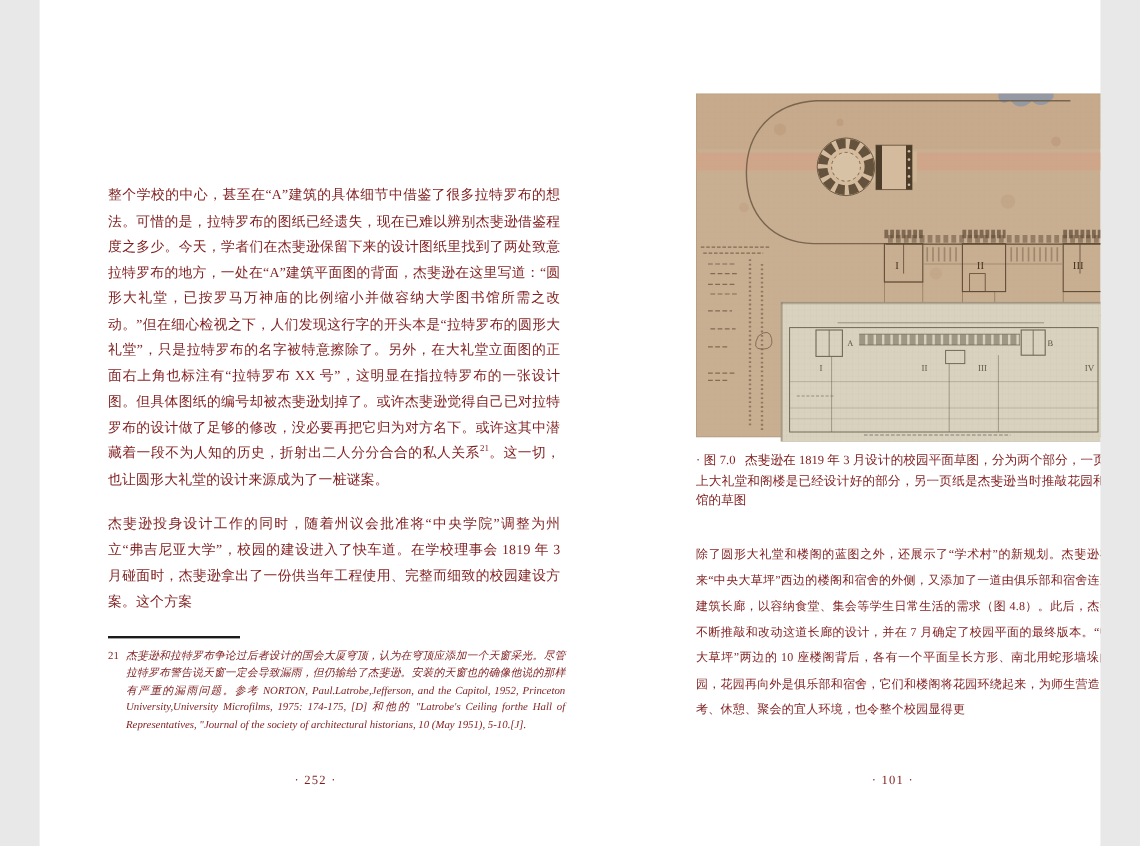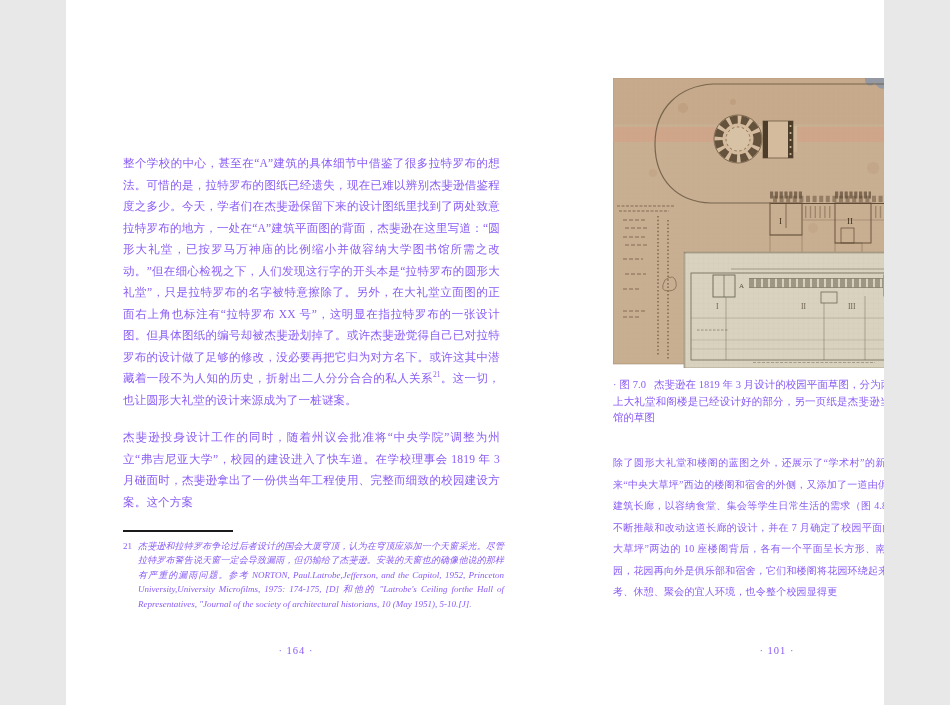--- a/index.html
+++ b/index.html
@@ -1,18 +1,18 @@
 <!DOCTYPE html>
 <html><head>
 <meta charset="utf-8">
 <style>
   html,body{margin:0;padding:0;background:#e8e8e8;}
   .spread{
-    position:relative;width:818px;height:705px;background:#ffffff;
-    font-family:"Liberation Serif","DejaVu Serif",serif;color:#8b5cf6;
+    position:relative;width:884px;height:705px;background:#ffffff;
+    font-family:"Liberation Serif","DejaVu Serif",serif;color:#7f1d1d;
     overflow:hidden;margin:0 auto;
   }
   
   .body-col{position:absolute;text-align:justify;}
   .body-col p{margin:0;}
   .left-col{left:57px;top:153px;width:377px;font-size:11.5px;line-height:21.5px;letter-spacing:.2px;}
   .left-col p + p{margin-top:16px;}
   sup.fnref{font-size:7.5px;line-height:0;vertical-align:super;letter-spacing:0;}
   .footnote-block{position:absolute;left:57px;top:530px;width:381px;}
   .footnote-rule{width:110px;height:1.5px;background:#1b1b1b;margin-bottom:7px;}
@@ -43,21 +43,21 @@
     </div>
 
     <div class="footnote-block">
       <div class="footnote-rule"></div>
       <div class="footnote">
         <span class="fn-num">21</span>
         <span class="fn-text">杰斐逊和拉特罗布争论过后者设计的国会大厦穹顶，认为在穹顶应添加一个天窗采光。尽管拉特罗布警告说天窗一定会导致漏雨，但仍输给了杰斐逊。安装的天窗也的确像他说的那样有严重的漏雨问题。参考 NORTON, Paul.Latrobe,Jefferson, and the Capitol, 1952, Princeton University,University Microfilms, 1975: 174-175, [D] 和他的 "Latrobe's Ceiling forthe Hall of Representatives, "Journal of the society of architectural historians, 10 (May 1951), 5-10.[J].</span>
       </div>
     </div>
 
-    <div class="page-number pn-left">· 164 ·</div>
+    <div class="page-number pn-left">· 252 ·</div>
   </section>
 
   <section>
 
     <figure class="figure-box" style="margin:0">
       <svg viewBox="0 0 344 290" aria-hidden="true">
         <defs>
           <pattern id="gridTop" width="5" height="5" patternUnits="userSpaceOnUse">
             <path d="M5 0H0V5" fill="none" stroke="#b5906f" stroke-width="0.4"></path>
           </pattern>

